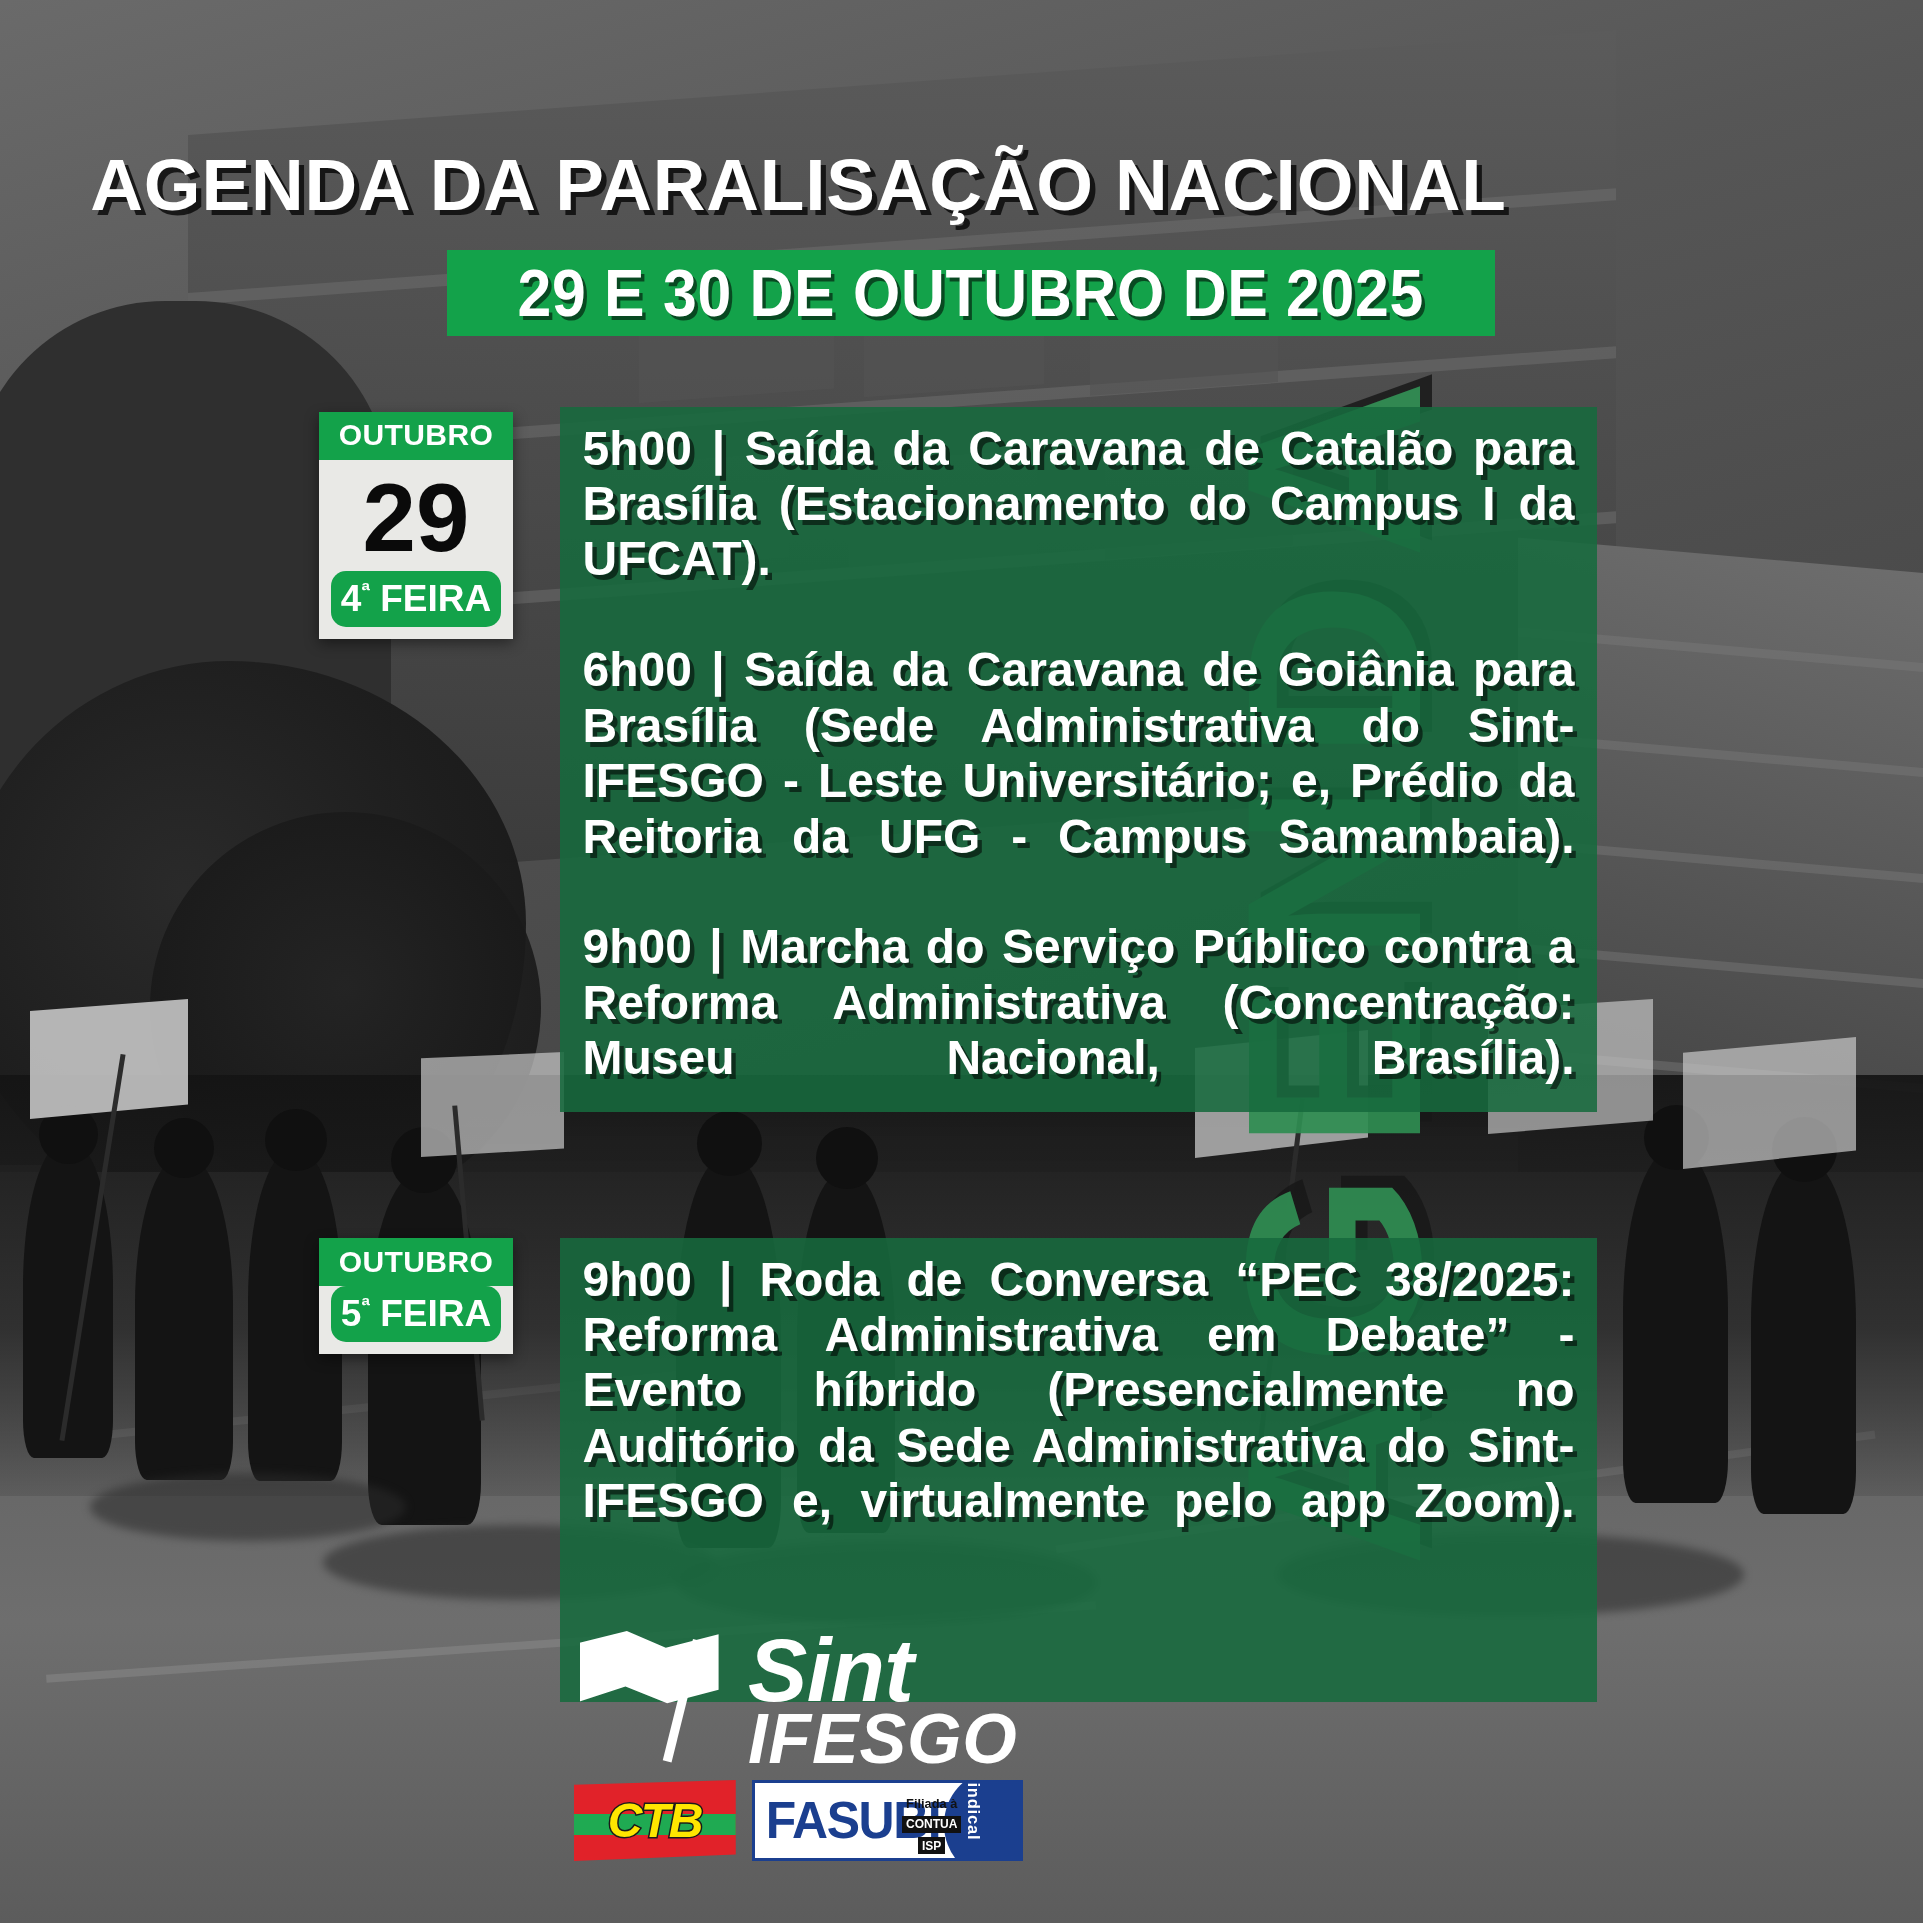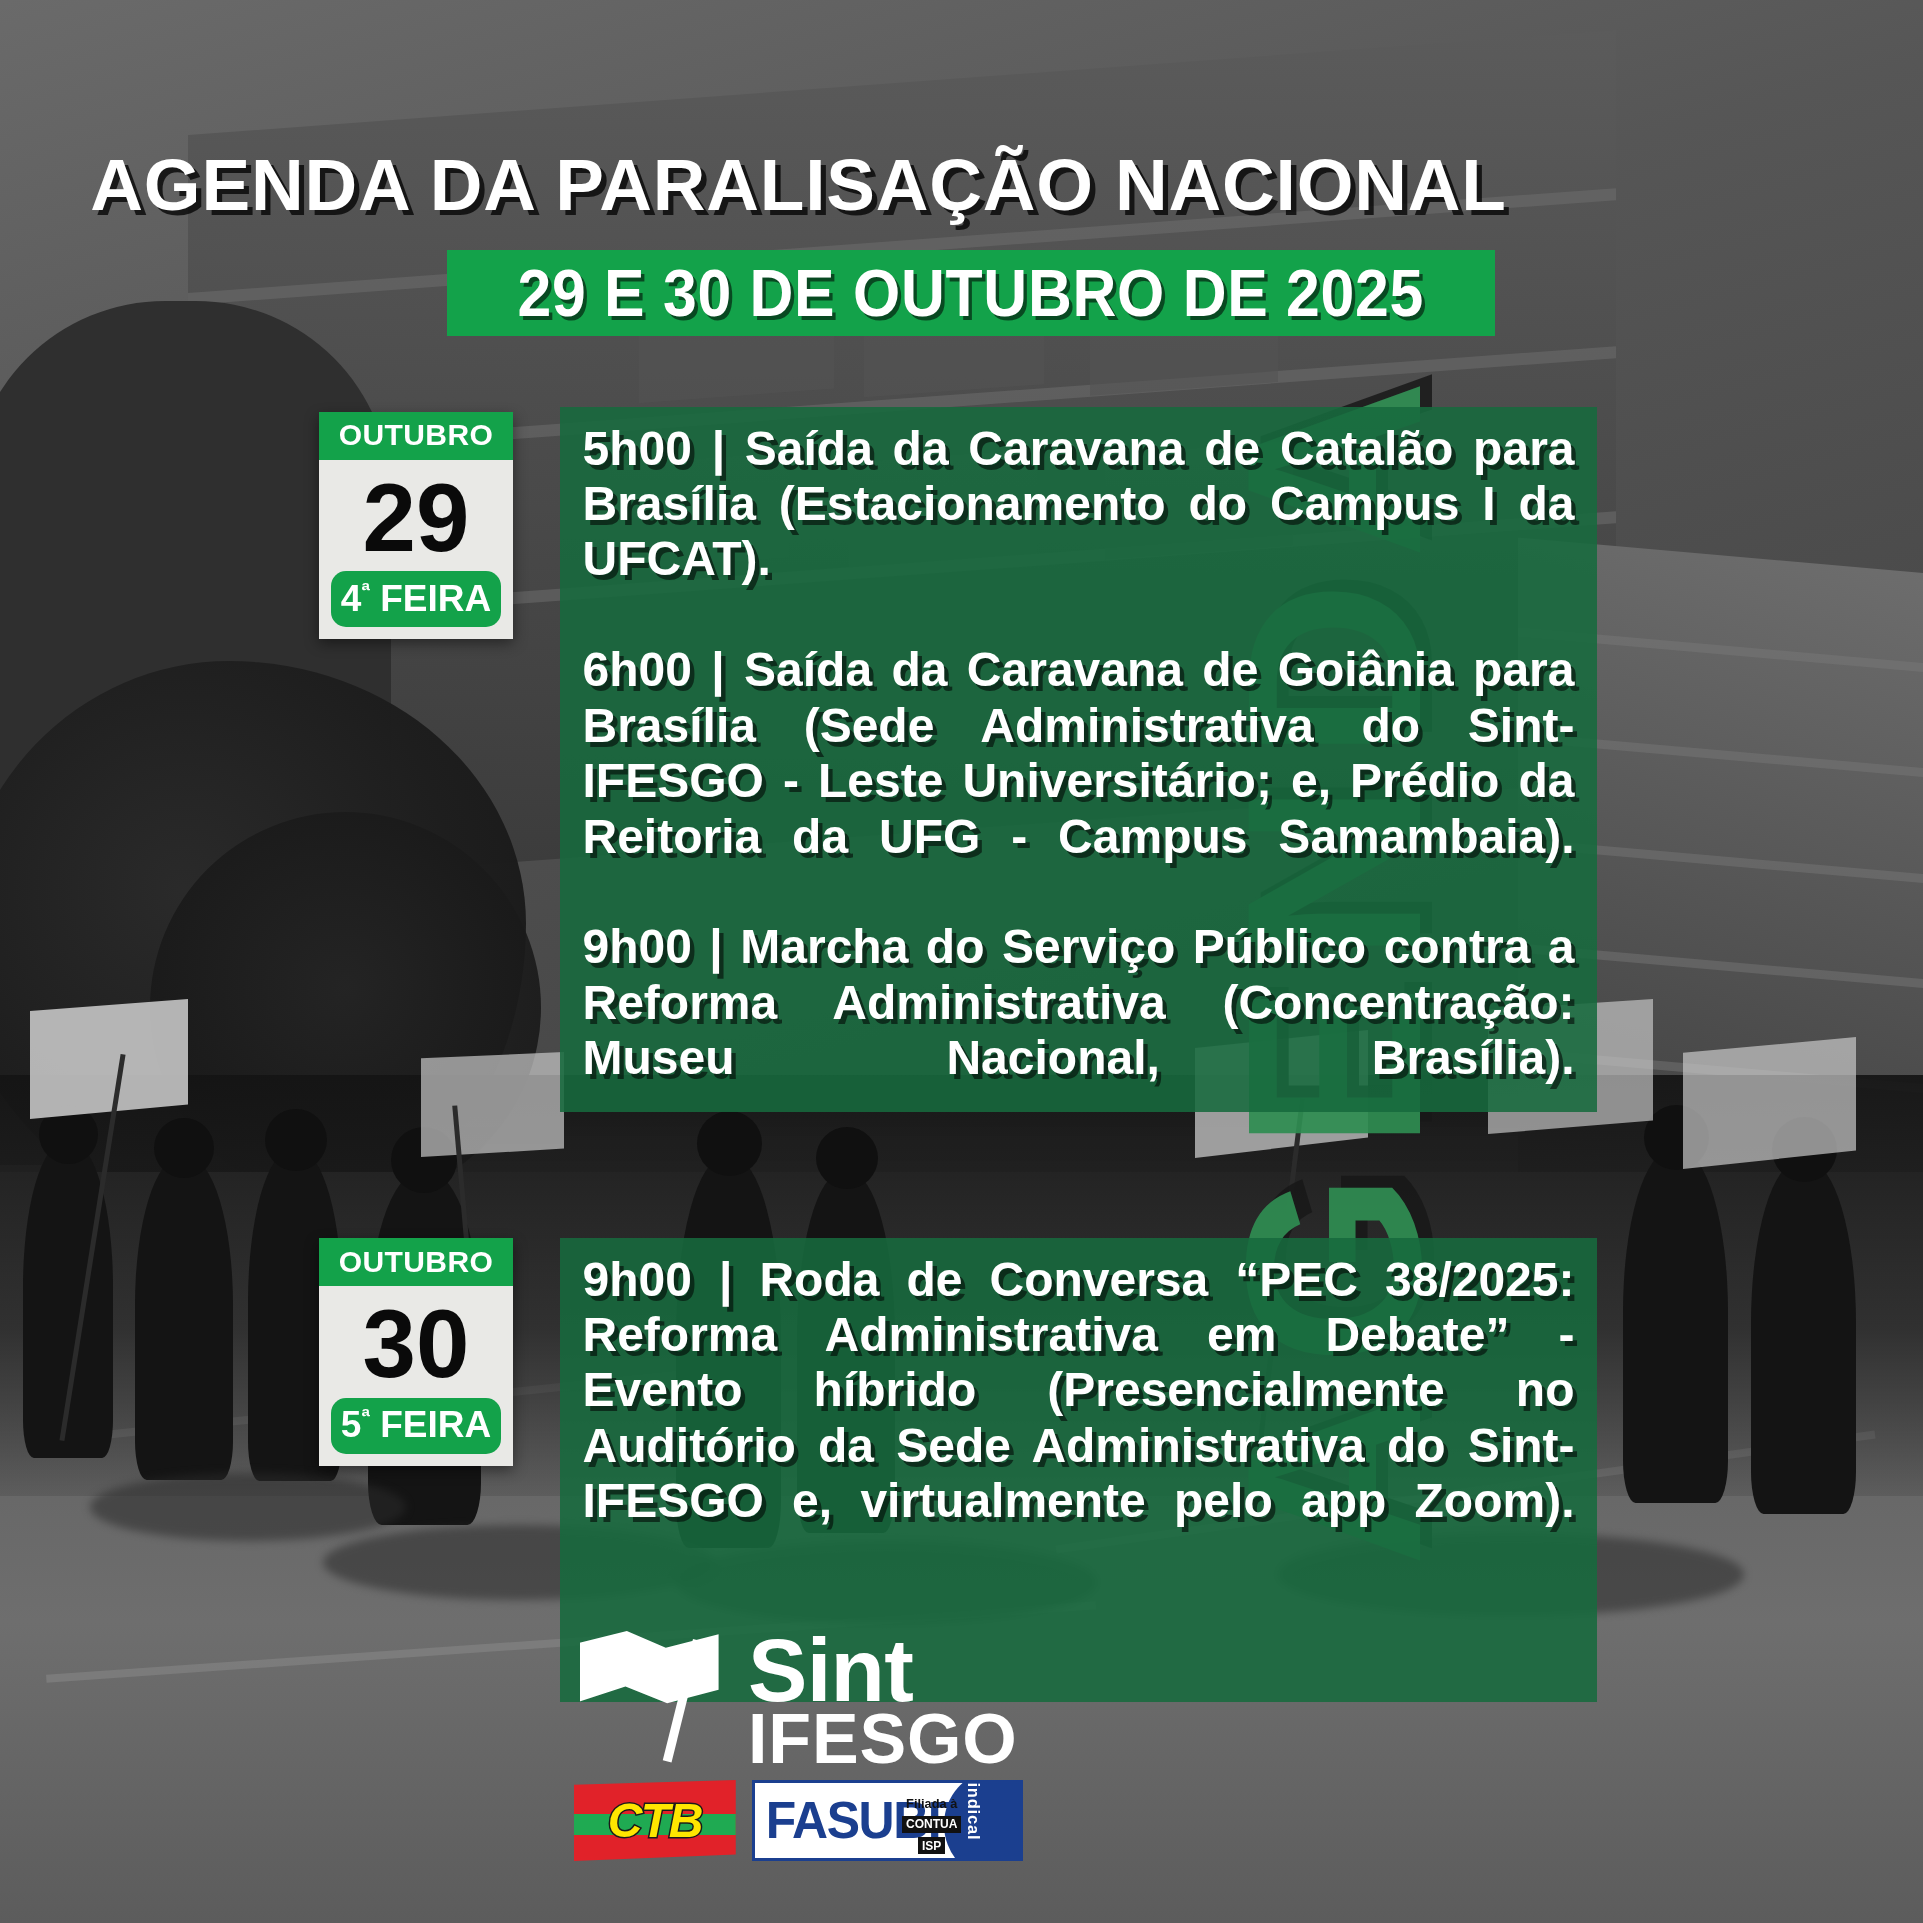--- a/index.html
+++ b/index.html
@@ -115,21 +115,21 @@
   
   #footer{position:absolute;left:0;top:1631px;width:1597px;display:flex;
           flex-direction:column;align-items:center;}
   .sintrow{display:flex;align-items:flex-start;gap:10.5px;}
   .sintflag{width:158px;height:128px;position:relative;}
   .sintflag .cloth{position:absolute;left:0;top:0;width:139px;height:84px;
     background:#ffffff;
     clip-path:polygon(0% 14%,34% 0%,62% 20%,100% 4%,100% 70%,63% 86%,33% 66%,0% 84%);}
   .sintflag .staff{position:absolute;left:113px;top:7.5px;width:9px;height:125px;
     background:#ffffff;transform:rotate(14deg);transform-origin:top left;}
-  .sinttext{display:flex;flex-direction:column;line-height:.88;}
+  .sinttext{display:flex;flex-direction:column;line-height:.88;font-style:italic;}
   .sinttext .l1{color:#ffffff;font-size:89px;font-weight:bold;letter-spacing:-0.8px;}
   .sinttext .l2{color:#ffffff;font-size:70px;font-weight:bold;letter-spacing:0.8px;}
   .partnerrow{display:flex;align-items:center;gap:16.5px;margin-top:9px;}
 
   .ctb{position:relative;width:162px;height:81px;background:#e12229;
        clip-path:polygon(0 6%,100% 0,100% 92%,0 100%);
        display:flex;align-items:center;justify-content:center;}
   .ctb .gstripe{position:absolute;left:0;top:42%;width:100%;height:26%;background:#1faa52;}
   .ctb .word{position:relative;color:#ffe600;font-weight:bold;font-size:48px;
        font-style:italic;letter-spacing:-1.5px;
@@ -247,21 +247,20 @@
       <p>5h00 | Saída da Caravana de Catalão para Brasília (Estacionamento do Campus I da UFCAT).</p>
       <p>6h00 | Saída da Caravana de Goiânia para Brasília (Sede Administrativa do Sint-IFESGO - Leste Universitário; e, Prédio da Reitoria da UFG - Campus Samambaia).</p>
       <p>9h00 | Marcha do Serviço Público contra a Reforma Administrativa (Concentração: Museu Nacional, Brasília).</p>
     </div>
   </div>
 
   <div class="row row-30">
 
     <div class="daycard dc-30">
       <div class="dc-month">OUTUBRO</div>
-      <div class="dc-num">30</div>
       <div class="dc-dow">
         <span>5</span><sup>ª</sup><span> FEIRA</span>
       </div>
     </div>
 
     <div class="panel p-30">
       <p>9h00 | Roda de Conversa “PEC 38/2025: Reforma Administrativa em Debate” - Evento híbrido (Presencialmente no Auditório da Sede Administrativa do Sint-IFESGO e, virtualmente pelo app Zoom).</p>
     </div>
   </div>
 

